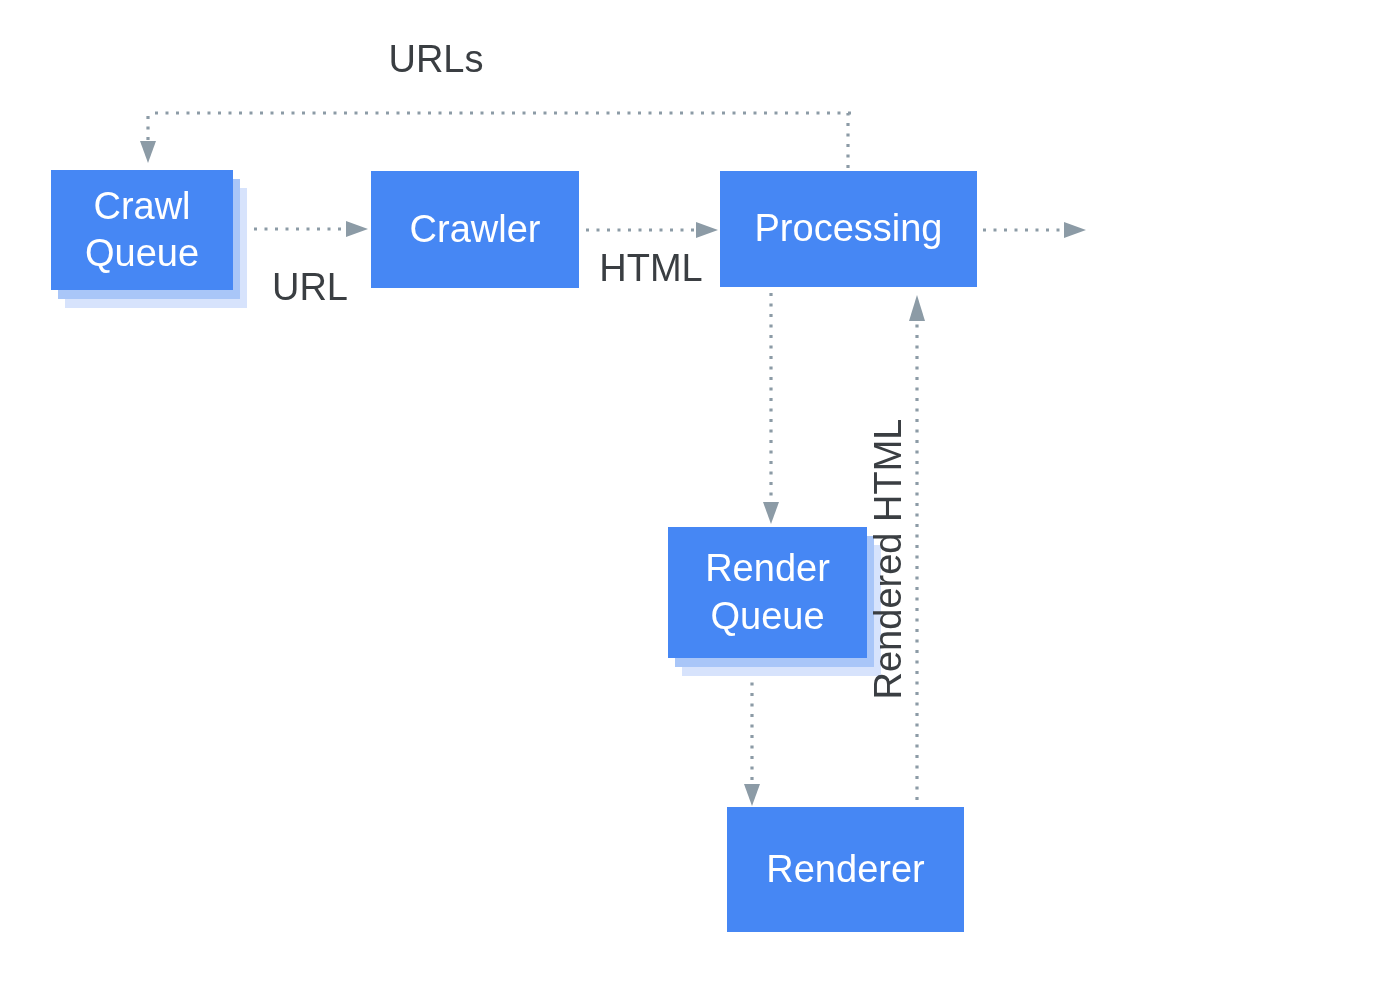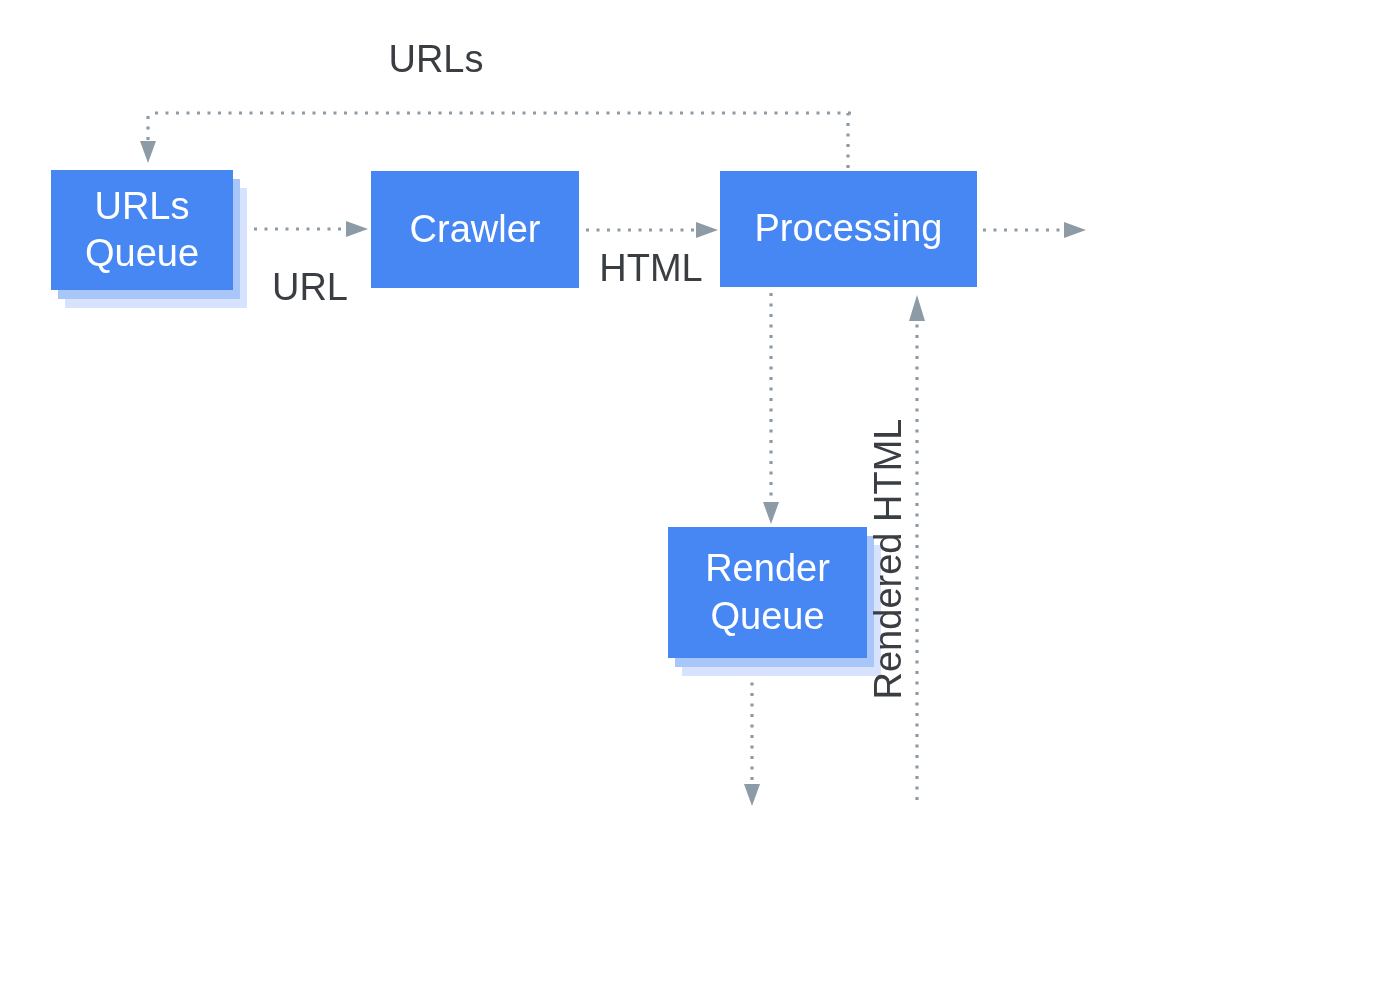--- a/index.html
+++ b/index.html
@@ -70,36 +70,39 @@
       <polygon points="744,784 760,784 752,806"></polygon>
     </g>
 
     <g>
       <line x1="917" y1="800" x2="917" y2="321"></line>
       <polygon points="909,321 925,321 917,295"></polygon>
     </g>
   </svg>
 
   <div class="node stacked" style="left:51px;top:170px;width:182px;height:120px">
-    <span>URLs Queue</span>
+    <span>Crawl Queue</span>
   </div>
 
   <div class="node" style="left:371px;top:171px;width:208px;height:117px">
     <span>Crawler</span>
   </div>
 
   <div class="node" style="left:720px;top:171px;width:257px;height:116px">
     <span>Processing</span>
   </div>
 
 
   <div class="node stacked" style="left:668px;top:527px;width:199px;height:131px">
     <span>Render Queue</span>
   </div>
 
+  <div class="node" style="left:727px;top:807px;width:237px;height:125px">
+    <span>Renderer</span>
+  </div>
 
   <div class="edge-label" style="left:436px;top:59px">URLs</div>
 
   <div class="edge-label" style="left:310px;top:287px">URL</div>
 
   <div class="edge-label" style="left:651px;top:268px">HTML</div>
 
   <div class="edge-label vertical" style="left:888px;top:559px">Rendered HTML</div>
 
 </div>

